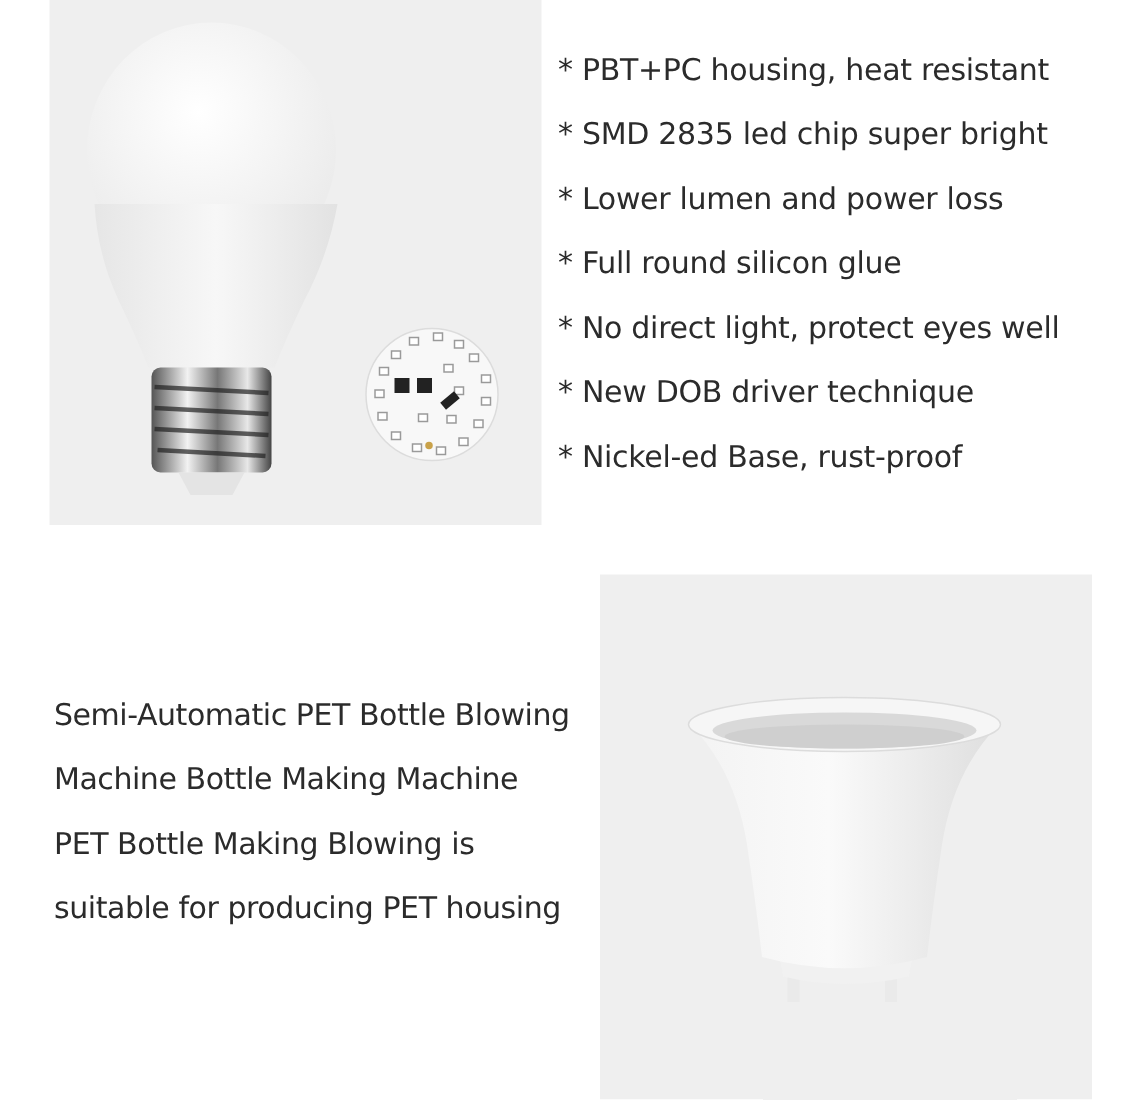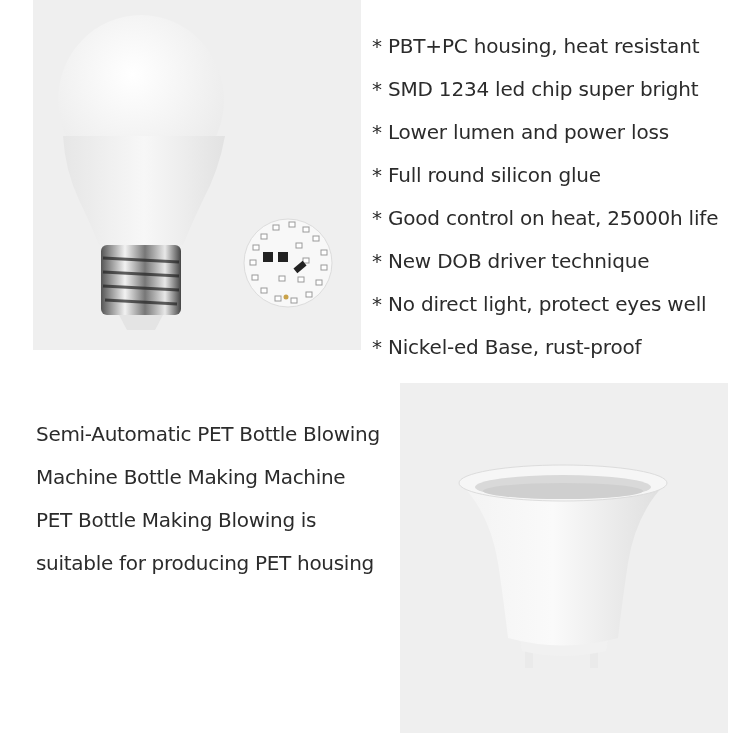--- a/index.html
+++ b/index.html
@@ -3,21 +3,21 @@
   <meta charset="utf-8">
   <style>
     html, body { margin: 0; padding: 0; }
     body { width: 750px; height: 733px; background: #ffffff; position: relative; overflow: hidden;
            font-family: "DejaVu Sans", "Liberation Sans", sans-serif; color: #2b2b2b; }
     .panel { position: absolute; background: #efefef; }
     #panel-top { left: 33px; top: 0; width: 328px; height: 350px; }
     #panel-bottom { left: 400px; top: 383px; width: 328px; height: 350px; }
     .features { position: absolute; left: 372px; top: 25px; margin: 0; padding: 0; list-style: none; }
     .features li { font-size: 20px; line-height: 43px; height: 43px; white-space: nowrap; letter-spacing: -0.2px; }
-    .desc { position: absolute; left: 36px; top: 413px; width: 360px; }
+    .desc { position: absolute; left: 36px; top: 455px; width: 360px; }
     .desc p { margin: 0; font-size: 20px; line-height: 43px; height: 43px; white-space: nowrap; letter-spacing: -0.3px; }
     svg { display: block; }
   </style>
 </head>
 <body>
 
 <div id="panel-top" class="panel">
   <svg width="328" height="350" viewBox="0 0 328 350">
     <defs>
       <radialGradient id="glass" cx="45%" cy="35%" r="60%">
@@ -75,26 +75,25 @@
     </g>
     <rect x="230" y="252" width="10" height="10" fill="#222"></rect>
     <rect x="245" y="252" width="10" height="10" fill="#222"></rect>
     <rect x="261" y="264" width="12" height="6" fill="#222" transform="rotate(-40 267 267)"></rect>
     <circle cx="253" cy="297" r="2.5" fill="#c9a24a"></circle>
   </svg>
 </div>
 
 <ul class="features">
   <li>* PBT+PC housing, heat resistant</li>
-  <li>* SMD 1234 led chip super bright</li>
+  <li>* SMD 2835 led chip super bright</li>
   <li>* Lower lumen and power loss</li>
   <li>* Full round silicon glue</li>
-  <li>* Good control on heat, 25000h life</li>
+  <li>* No direct light, protect eyes well</li>
   <li>* New DOB driver technique</li>
-  <li>* No direct light, protect eyes well</li>
   <li>* Nickel-ed Base, rust-proof</li>
 </ul>
 
 <div class="desc">
   <p>Semi-Automatic PET Bottle Blowing</p>
   <p>Machine Bottle Making Machine</p>
   <p>PET Bottle Making Blowing is</p>
   <p>suitable for producing PET housing</p>
 </div>
 

